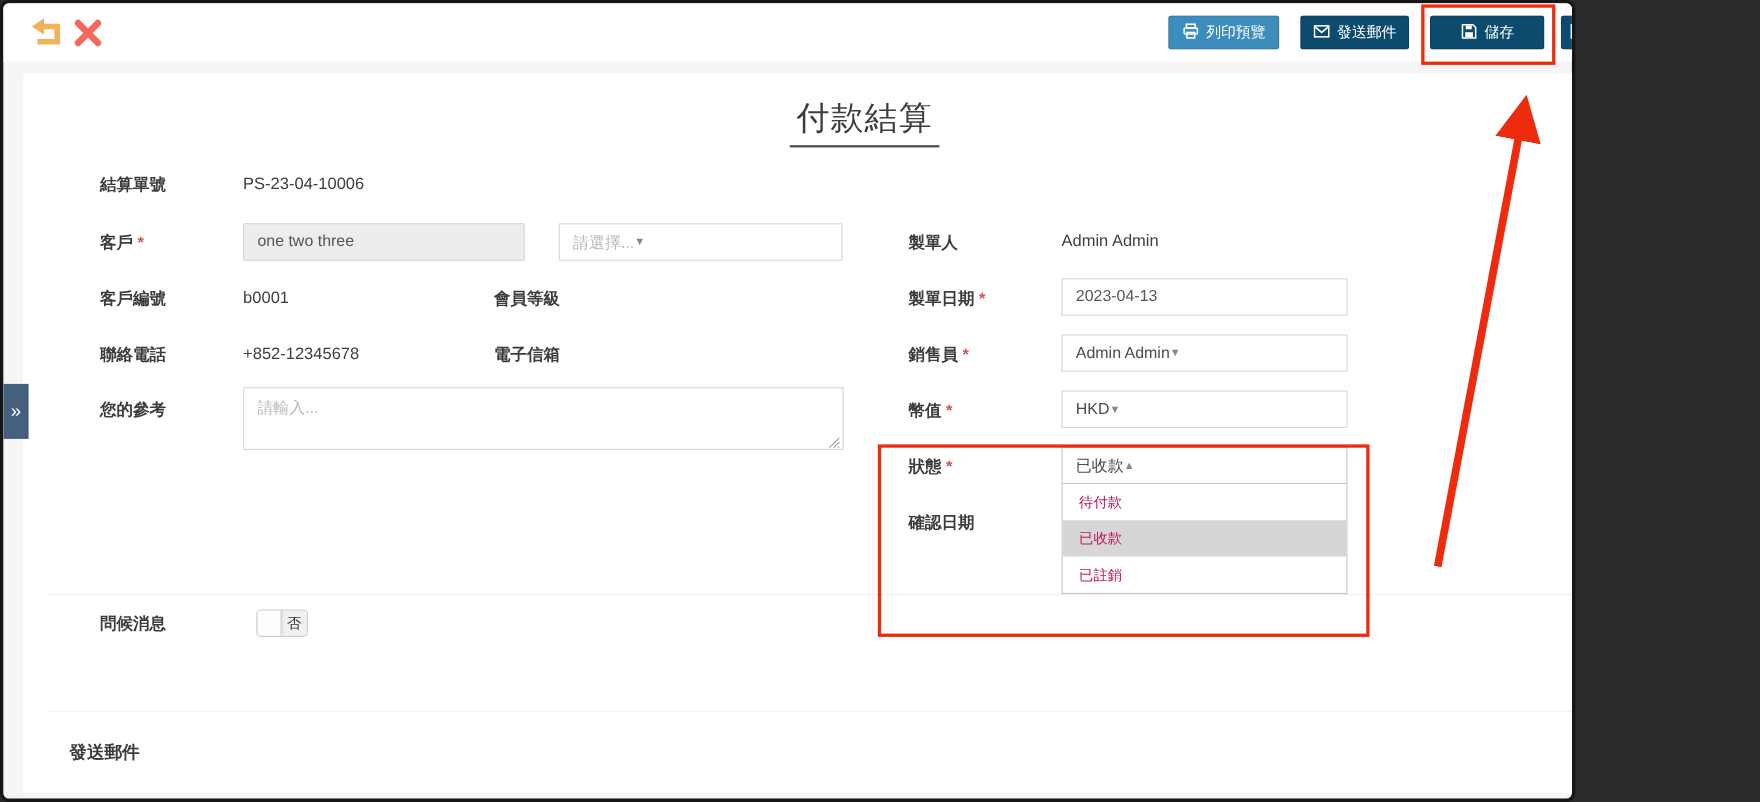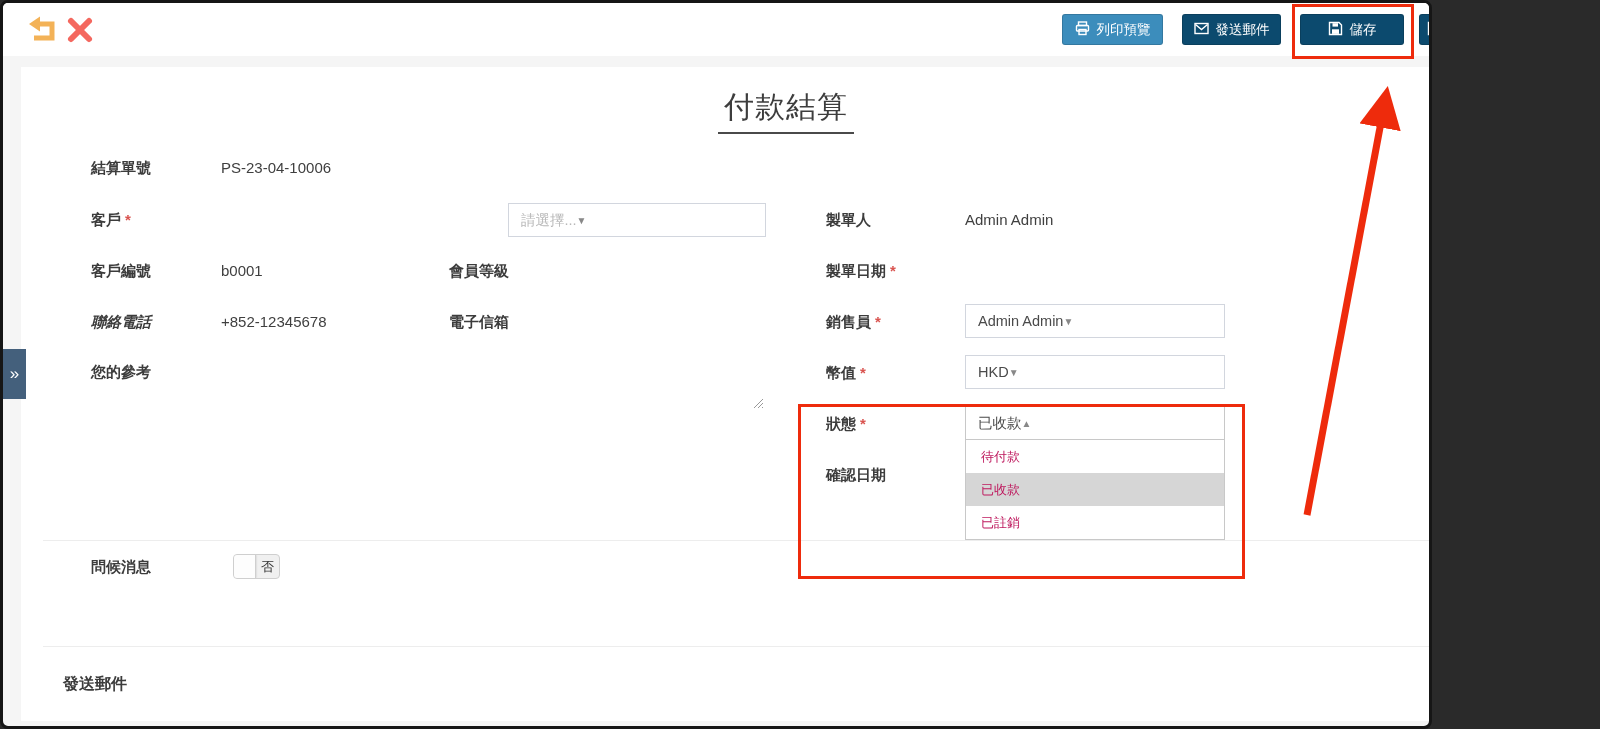--- a/index.html
+++ b/index.html
@@ -151,42 +151,45 @@
   <div class="card"></div>
 
   <div class="page-title-wrap">
     <span class="page-title">付款結算</span>
   </div>
 
   <span class="lbl" style="left:60px; top:156px;"><span>結算單號</span></span>
   <span class="val" style="left:218px; top:156px;">PS-23-04-10006</span>
 
   <span class="lbl" style="left:60px; top:208px;"><span>客戶</span><span class="req">*</span></span>
+  <input class="inp ro" style="left: 218px; top: 200px; width: 256px;" readonly="" value="one two three">
   <div class="sel" style="left:505px; top:200px; width:258px;">
     <span class="ph">請選擇...</span>
     <span class="caret">▼</span>
   </div>
   <span class="lbl" style="left:795px; top:208px;"><span>製單人</span></span>
   <span class="val" style="left:962px; top:208px;">Admin Admin</span>
 
   <span class="lbl" style="left:60px; top:259px;"><span>客戶編號</span></span>
   <span class="val" style="left:218px; top:259px;">b0001</span>
   <span class="lbl" style="left:418px; top:259px;"><span>會員等級</span></span>
   <span class="lbl" style="left:795px; top:259px;"><span>製單日期</span><span class="req">*</span></span>
-
-  <span class="lbl" style="left:60px; top:310px;font-style:italic;"><span>聯絡電話</span></span>
+  <input class="inp" style="left: 962px; top: 250px; width: 260px;" value="2023-04-13">
+
+  <span class="lbl" style="left:60px; top:310px;"><span>聯絡電話</span></span>
   <span class="val" style="left:218px; top:310px;">+852-12345678</span>
   <span class="lbl" style="left:418px; top:310px;"><span>電子信箱</span></span>
   <span class="lbl" style="left:795px; top:310px;"><span>銷售員</span><span class="req">*</span></span>
   <div class="sel" style="left:962px; top:301px; width:260px;">
     <span>Admin Admin</span>
     <span class="caret">▼</span>
   </div>
 
   <span class="lbl" style="left:60px; top:360px;"><span>您的參考</span></span>
+  <textarea class="ta" style="left: 218px; top: 349px; width: 546px; height: 57px;" placeholder="請輸入..."></textarea>
   <span class="grip" style="left:748px; top:392px;">
     <svg width="13" height="13" viewBox="0 0 13 13">
       <line x1="3" y1="12" x2="12" y2="3" stroke="#999" stroke-width="1"></line>
       <line x1="7" y1="12" x2="12" y2="7" stroke="#999" stroke-width="1"></line>
       <line x1="11" y1="12" x2="12" y2="11" stroke="#999" stroke-width="1"></line>
     </svg>
   </span>
   <span class="lbl" style="left:795px; top:361px;"><span>幣值</span><span class="req">*</span></span>
   <div class="sel" style="left:962px; top:352px; width:260px;">
     <span>HKD</span>

